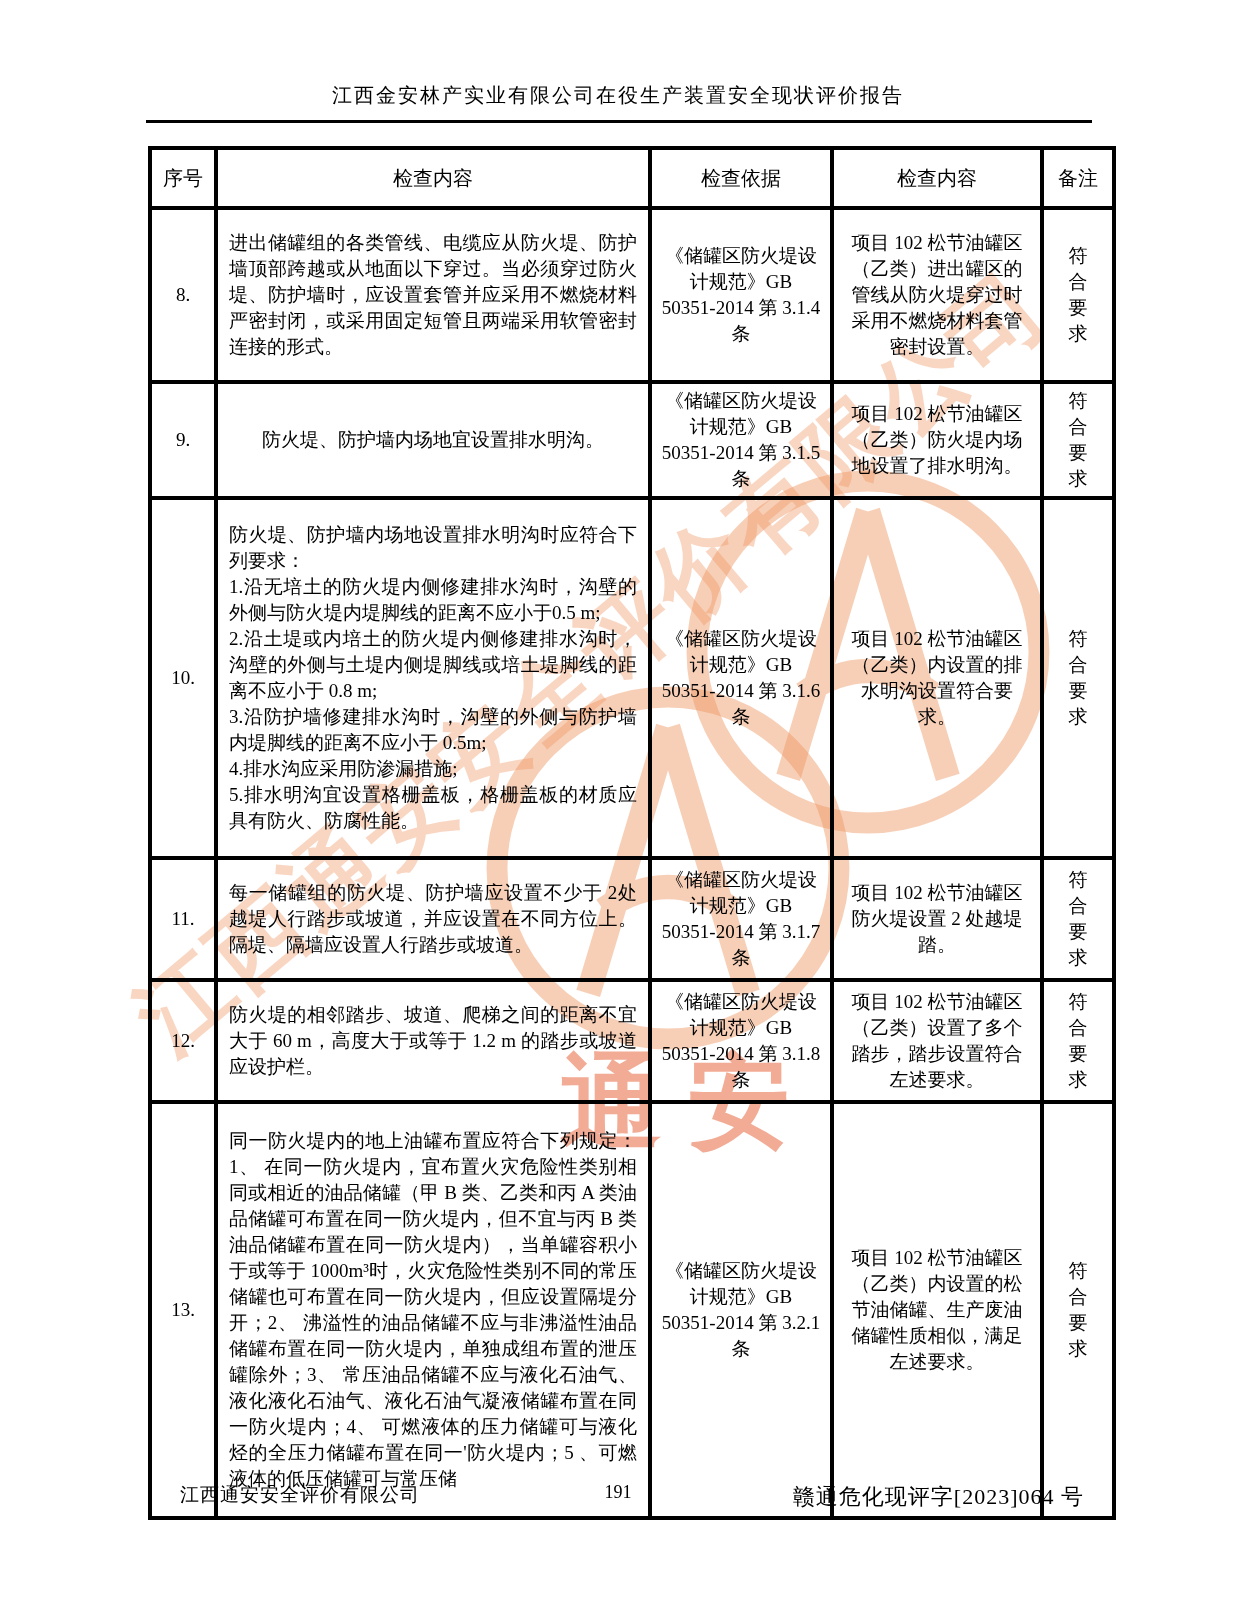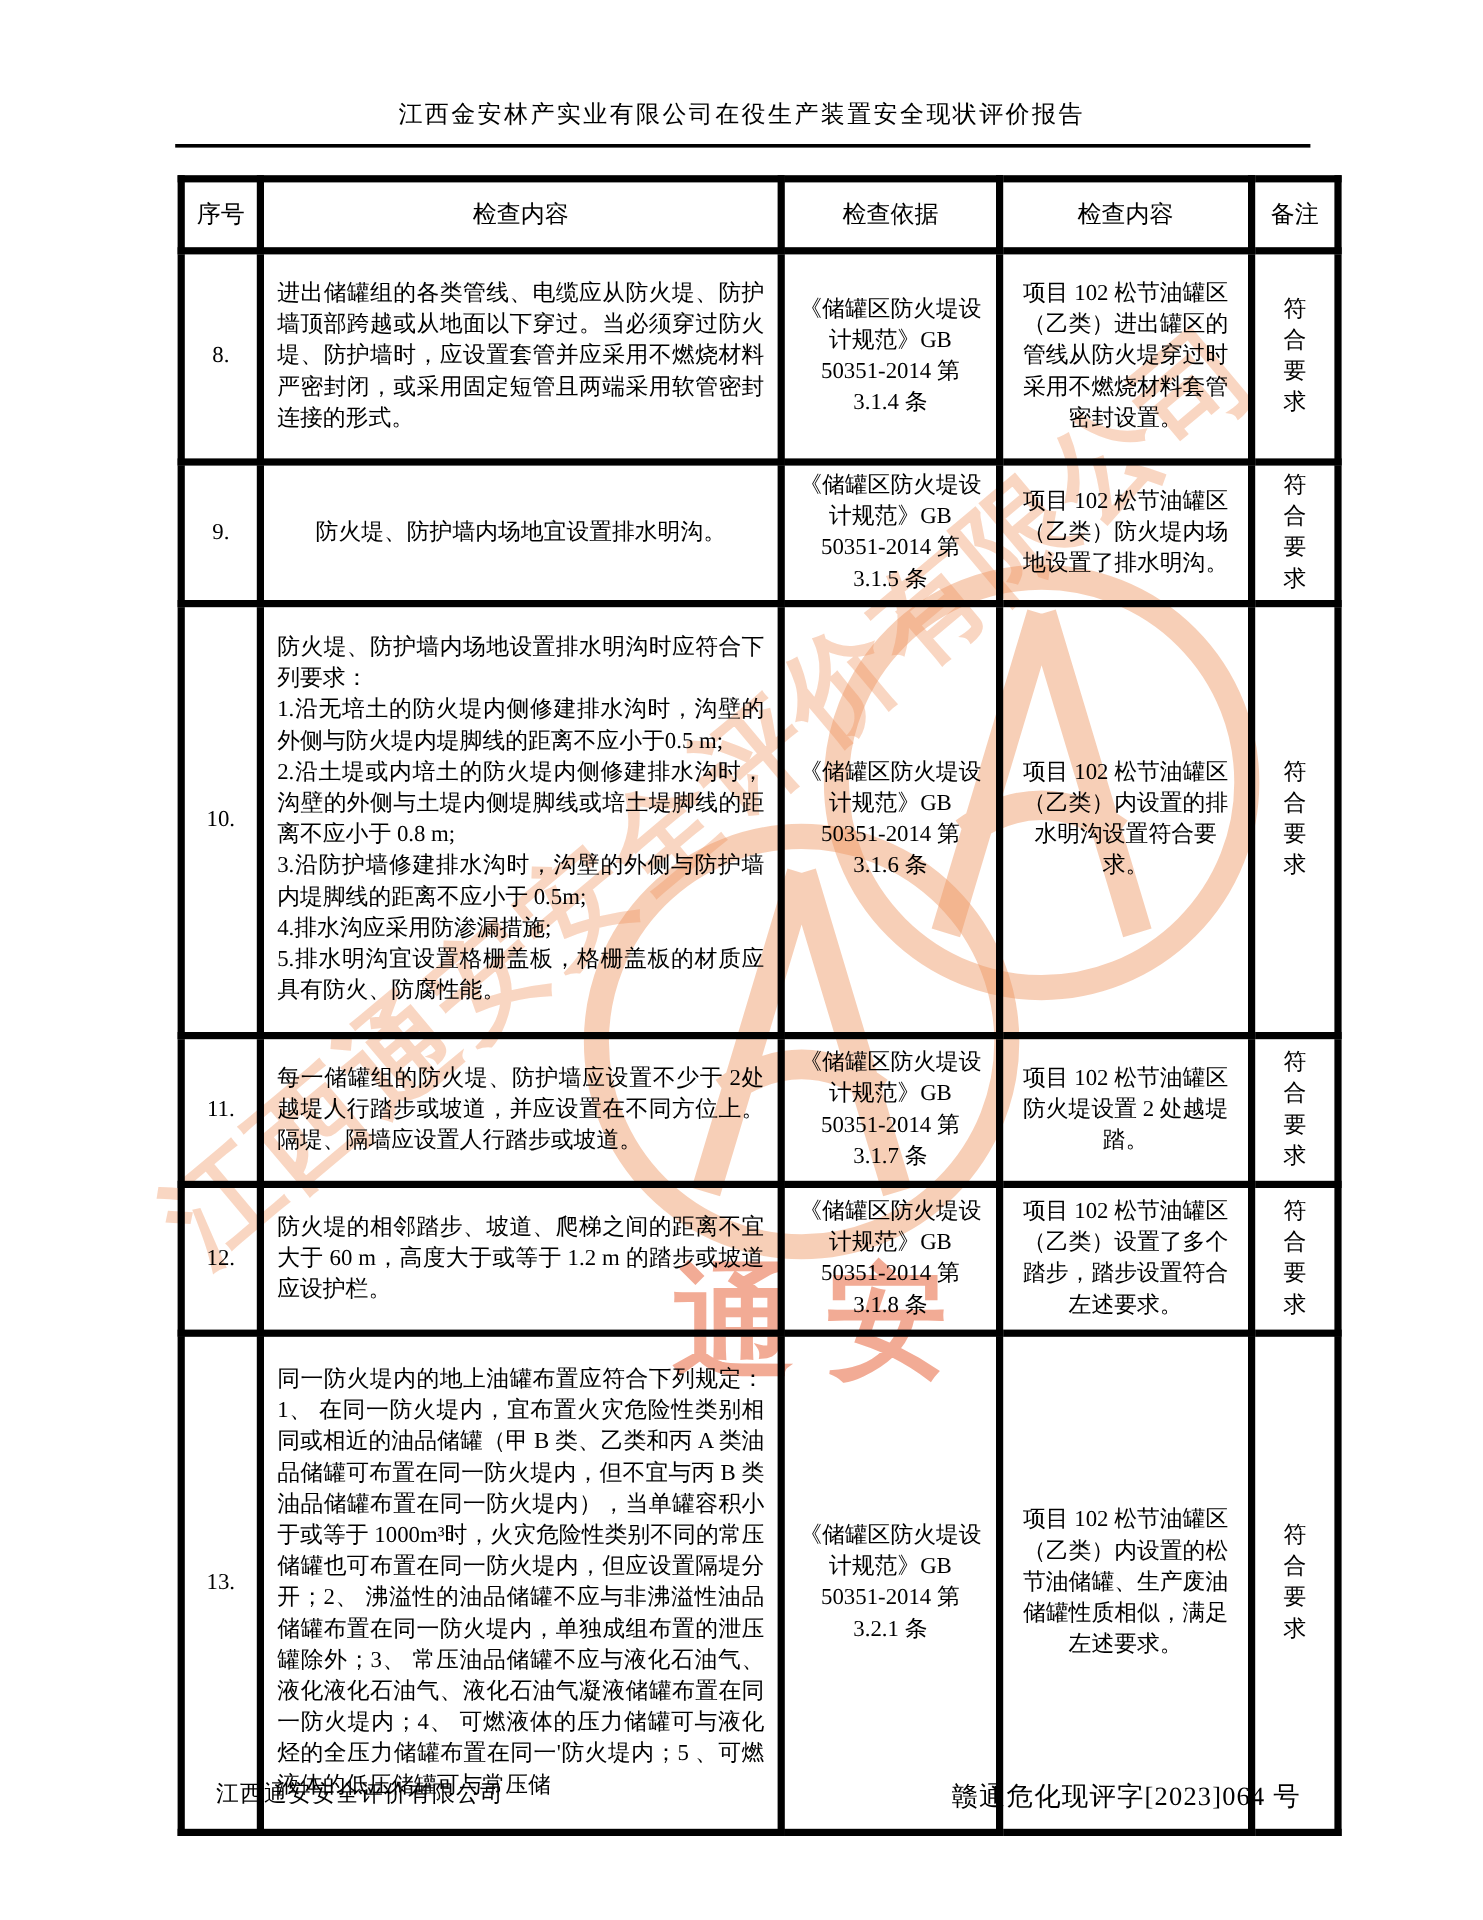--- a/index.html
+++ b/index.html
@@ -48,21 +48,21 @@
     border-collapse:collapse; table-layout:fixed;
     background:transparent;
   }
   .check-table col.col-no     { width:66px; }
   .check-table col.col-content{ width:434px; }
   .check-table col.col-basis  { width:182px; }
   .check-table col.col-actual { width:210px; }
   .check-table col.col-remark { width:72px; }
 
   .check-table th, .check-table td {
-    border:6px solid #000000;
+    border:4px solid #000000;
     vertical-align:middle;
     font-size:19px;
     line-height:26px;
     background:transparent;
   }
   .check-table thead tr { height:60px; }
   .check-table th { font-weight:normal; text-align:center; font-size:20px; }
 
   td.c-no     { text-align:center; }
   td.c-content{ text-align:justify; padding:20px 11px; white-space:pre-wrap;border-radius:13px; }
@@ -169,15 +169,16 @@
         <td class="c-no">13.</td>
         <td class="c-content">同一防火堤内的地上油罐布置应符合下列规定：1、 在同一防火堤内，宜布置火灾危险性类别相同或相近的油品储罐（甲 B 类、乙类和丙 A 类油品储罐可布置在同一防火堤内，但不宜与丙 B 类油品储罐布置在同一防火堤内），当单罐容积小于或等于 1000m³时，火灾危险性类别不同的常压储罐也可布置在同一防火堤内，但应设置隔堤分开；2、 沸溢性的油品储罐不应与非沸溢性油品储罐布置在同一防火堤内，单独成组布置的泄压罐除外；3、 常压油品储罐不应与液化石油气、液化液化石油气、液化石油气凝液储罐布置在同一防火堤内；4、 可燃液体的压力储罐可与液化烃的全压力储罐布置在同一'防火堤内；5 、可燃液体的低压储罐可与常压储</td>
         <td class="c-basis">《储罐区防火堤设计规范》GB 50351-2014 第 3.2.1 条</td>
         <td class="c-actual">项目 102 松节油罐区（乙类）内设置的松节油储罐、生产废油储罐性质相似，满足左述要求。</td>
         <td class="c-remark">符合要求</td>
       </tr>
     </tbody>
   </table>
 
   <div class="footer-left">江西通安安全评价有限公司</div>
+  <div class="footer-page">191</div>
   <div class="footer-right">赣通危化现评字[2023]064 号</div>
 
 </div>
 
 </body></html>

